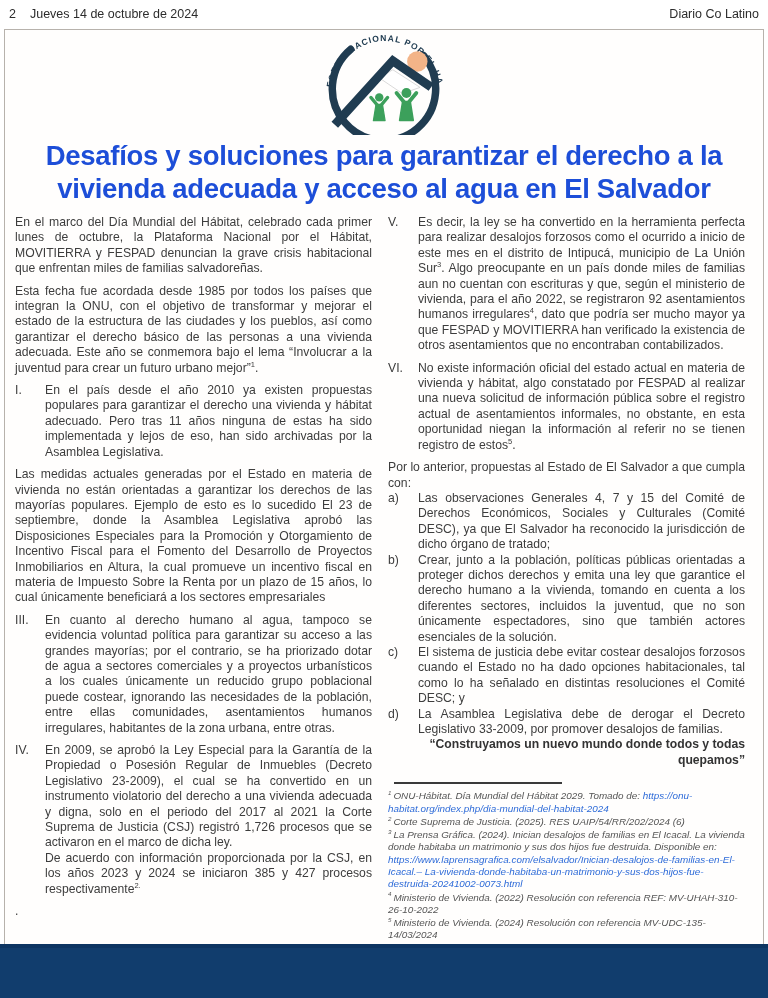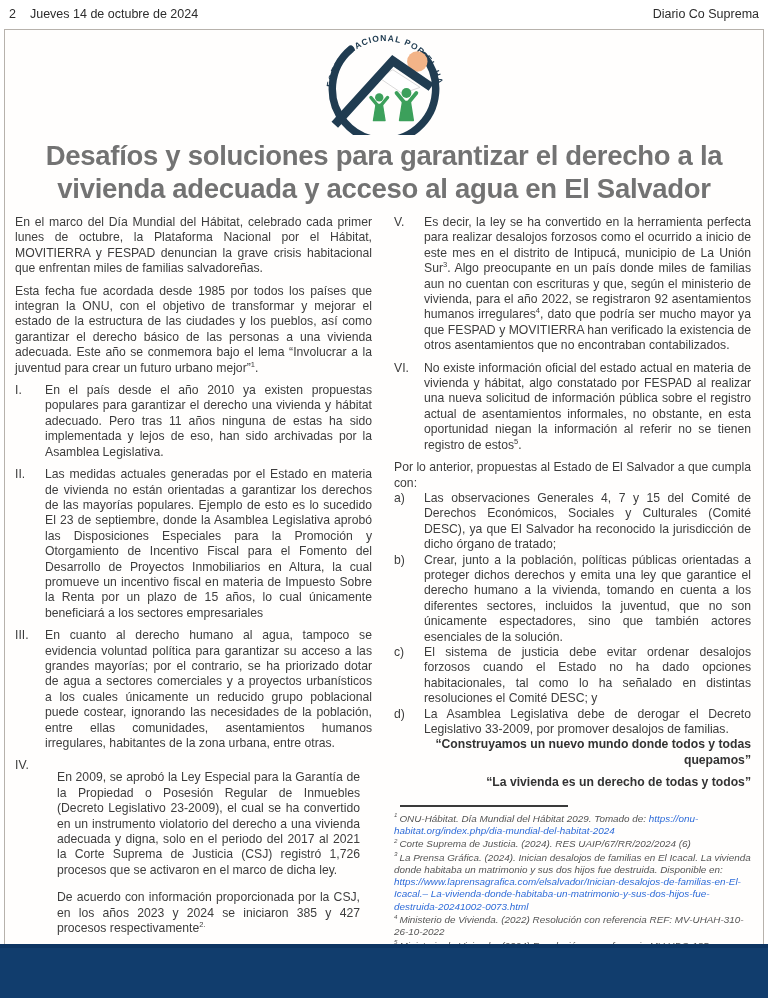--- a/index.html
+++ b/index.html
@@ -21,33 +21,33 @@
     position:absolute;top:29px;left:4px;right:4px;bottom:0;
     border:1px solid #b7b2ac;border-bottom:none;background:#fffefd;
     box-sizing:border-box;
   }
   
   .logo-wrap{display:flex;justify-content:center;margin-top:3px;height:102px;}
   
   h1.title{
     margin:4px auto 10px auto;max-width:706px;
     text-align:center;font-size:27.5px;line-height:33px;font-weight:bold;
-    color:#737373;letter-spacing:-0.3px;
+    color:#1d4ed8;letter-spacing:-0.3px;
   }
   
   .cols{
-    display:flex;gap:22px;padding:0 10px;box-sizing:border-box;
+    display:flex;gap:16px;padding:0 10px;box-sizing:border-box;
     font-size:12.2px;line-height:15.4px;color:#3d3d3d;text-align:justify;
   }
   .col{width:357px;}
   .cols p{margin:0 0 7px 0;}
   .li{display:flex;margin:0 0 7px 0;}
   .li .mk{width:30px;flex-shrink:0;text-align:left;}
   .li .tx{flex:1;text-align:justify;}
-  .li .tx p{margin:12px;}
+  .li .tx p{margin:0;}
   sup{font-size:62%;line-height:0;vertical-align:super;}
   .stray-dot{margin-top:2px;}
   
   .slogan{font-weight:bold;text-align:right;margin:12px 0 0 0;color:#333;}
   .dateline{text-align:right;margin:18px 2px 0 0;}
   .fn-sep{width:168px;border-top:2px solid #3a3a3a;margin:14px 0 6px 6px;}
   .footnotes{
     font-size:9.9px;line-height:12.3px;color:#555;font-style:italic;
     text-align:left;
   }
@@ -63,21 +63,21 @@
 </head>
 <body>
 
 <div class="page">
 
   <div class="np-header">
     <div class="left">
       <span>2</span>
       <span>Jueves 14 de octubre de 2024</span>
     </div>
-    <span>Diario Co Suprema</span>
+    <span>Diario Co Latino</span>
   </div>
 
   <div class="article-box">
 
     <div class="logo-wrap">
       <svg width="150" height="102" viewBox="0 0 200 150">
         <g transform="translate(0,-18)">
           <defs>
             <path id="arcText" d="M 24,100 A 78,78 0 0 1 178,92" fill="none"></path>
           </defs>
@@ -116,21 +116,20 @@
 
       <div class="col">
         <p>En el marco del Día Mundial del Hábitat, celebrado cada primer lunes de octubre, la Plataforma Nacional por el Hábitat, MOVITIERRA y FESPAD denuncian la grave crisis habitacional que enfrentan miles de familias salvadoreñas.</p>
         <p><span>Esta fecha fue acordada desde 1985 por todos los países que integran la ONU, con el objetivo de transformar y mejorar el estado de la estructura de las ciudades y los pueblos, así como garantizar el derecho básico de las personas a una vivienda adecuada. Este año se conmemora bajo el lema “Involucrar a la juventud para crear un futuro urbano mejor”</span><sup>1</sup><span>.</span></p>
 
         <div class="li">
           <span class="mk">I.</span>
           <span class="tx">En el país desde el año 2010 ya existen propuestas populares para garantizar el derecho una vivienda y hábitat adecuado. Pero tras 11 años ninguna de estas ha sido implementada y lejos de eso, han sido archivadas por la Asamblea Legislativa.</span>
         </div>
         <div class="li">
-          <span class="mk">II.</span>
           <span class="tx">Las medidas actuales generadas por el Estado en materia de vivienda no están orientadas a garantizar los derechos de las mayorías populares. Ejemplo de esto es lo sucedido El 23 de septiembre, donde la Asamblea Legislativa aprobó las Disposiciones Especiales para la Promoción y Otorgamiento de Incentivo Fiscal para el Fomento del Desarrollo de Proyectos Inmobiliarios en Altura, la cual promueve un incentivo fiscal en materia de Impuesto Sobre la Renta por un plazo de 15 años, lo cual únicamente beneficiará a los sectores empresariales</span>
         </div>
         <div class="li">
           <span class="mk">III.</span>
           <span class="tx">En cuanto al derecho humano al agua, tampoco se evidencia voluntad política para garantizar su acceso a las grandes mayorías; por el contrario, se ha priorizado dotar de agua a sectores comerciales y a proyectos urbanísticos a los cuales únicamente un reducido grupo poblacional puede costear, ignorando las necesidades de la población, entre ellas comunidades, asentamientos humanos irregulares, habitantes de la zona urbana, entre otras.</span>
         </div>
         <div class="li">
           <span class="mk">IV.</span>
           <span class="tx">
             <p>En 2009, se aprobó la Ley Especial para la Garantía de la Propiedad o Posesión Regular de Inmuebles (Decreto Legislativo 23-2009), el cual se ha convertido en un instrumento violatorio del derecho a una vivienda adecuada y digna, solo en el periodo del 2017 al 2021 la Corte Suprema de Justicia (CSJ) registró 1,726 procesos que se activaron en el marco de dicha ley.</p>
@@ -157,36 +156,35 @@
         <div class="li" style="margin-bottom:0;">
           <span class="mk">a)</span>
           <span class="tx">Las observaciones Generales 4, 7 y 15 del Comité de Derechos Económicos, Sociales y Culturales (Comité DESC), ya que El Salvador ha reconocido la jurisdicción de dicho órgano de tratado;</span>
         </div>
         <div class="li" style="margin-bottom:0;">
           <span class="mk">b)</span>
           <span class="tx">Crear, junto a la población, políticas públicas orientadas a proteger dichos derechos y emita una ley que garantice el derecho humano a la vivienda, tomando en cuenta a los diferentes sectores, incluidos la juventud, que no son únicamente espectadores, sino que también actores esenciales de la solución.</span>
         </div>
         <div class="li" style="margin-bottom:0;">
           <span class="mk">c)</span>
-          <span class="tx">El sistema de justicia debe evitar ordenar desalojos forzosos cuando el Estado no ha dado opciones habitacionales, tal como lo ha señalado en distintas resoluciones el Comité DESC; y</span>
+          <span class="tx">El sistema de justicia debe evitar costear desalojos forzosos cuando el Estado no ha dado opciones habitacionales, tal como lo ha señalado en distintas resoluciones el Comité DESC; y</span>
         </div>
         <div class="li" style="margin-bottom:0;">
           <span class="mk">d)</span>
           <span class="tx">La Asamblea Legislativa debe de derogar el Decreto Legislativo 33-2009, por promover desalojos de familias.</span>
         </div>
 
         <p class="slogan">“Construyamos un nuevo mundo donde todos y todas quepamos”</p>
-        <p class="slogan" style="margin-top:0;">“La vivienda es un derecho de todas y todos”</p>
 
 
         <div class="fn-sep"></div>
 
         <div class="footnotes">
           <div class="fn"><span class="fn-num">1</span><span>ONU-Hábitat. Día Mundial del Hábitat 2029. Tomado de: </span><span class="fn-link">https://onu-habitat.org/index.php/dia-mundial-del-habitat-2024</span></div>
-          <div class="fn"><span class="fn-num">2</span><span>Corte Suprema de Justicia. (2024). RES UAIP/67/RR/202/2024 (6)</span></div>
+          <div class="fn"><span class="fn-num">2</span><span>Corte Suprema de Justicia. (2025). RES UAIP/54/RR/202/2024 (6)</span></div>
           <div class="fn"><span class="fn-num">3</span><span>La Prensa Gráfica. (2024). Inician desalojos de familias en El Icacal. La vivienda donde habitaba un matrimonio y sus dos hijos fue destruida. Disponible en: </span><span class="fn-link">https://www.laprensagrafica.com/elsalvador/Inician-desalojos-de-familias-en-El-Icacal.– La-vivienda-donde-habitaba-un-matrimonio-y-sus-dos-hijos-fue-destruida-20241002-0073.html</span></div>
           <div class="fn"><span class="fn-num">4</span><span>Ministerio de Vivienda. (2022) Resolución con referencia REF: MV-UHAH-310-26-10-2022</span></div>
           <div class="fn"><span class="fn-num">5</span><span>Ministerio de Vivienda. (2024) Resolución con referencia MV-UDC-135-14/03/2024</span></div>
         </div>
 
       </div>
     </div>
   </div>
 
   <div class="footer-bar"></div>

